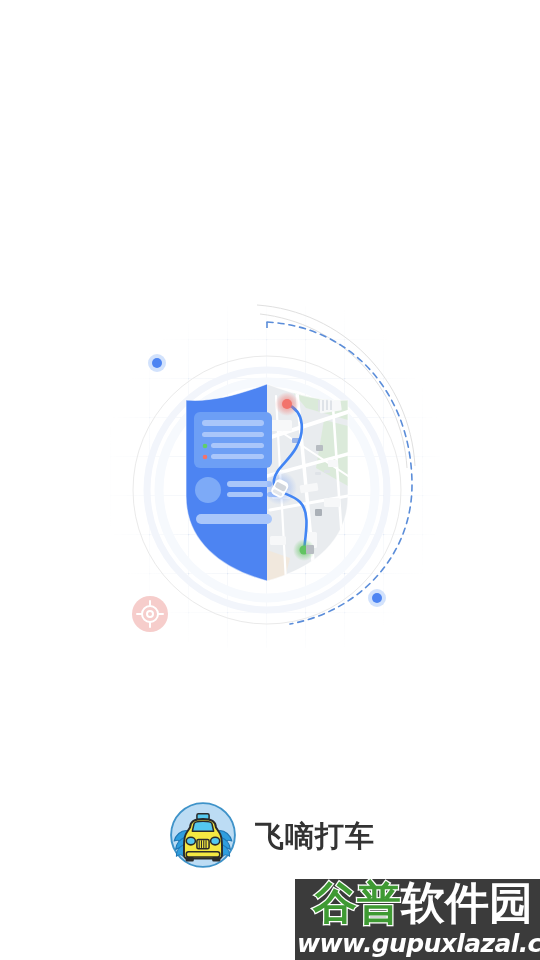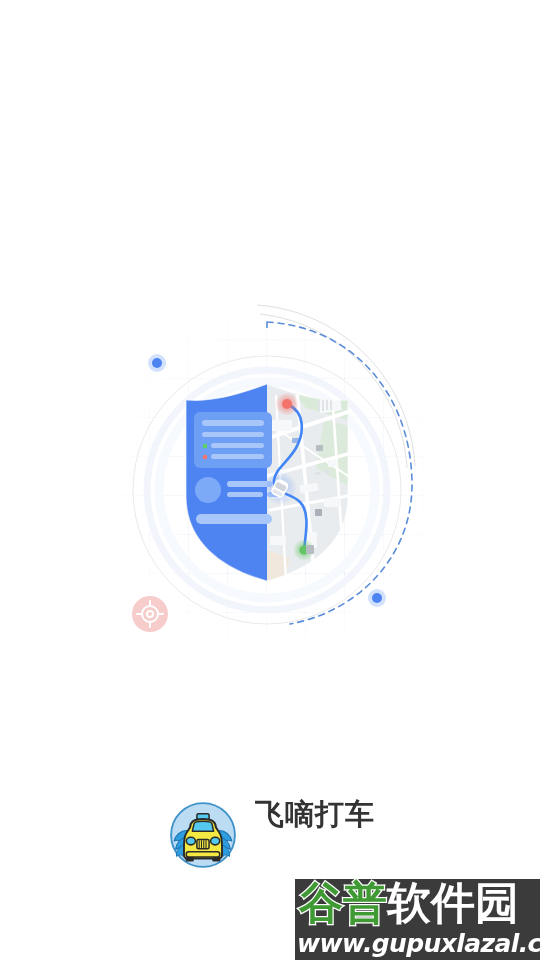--- a/index.html
+++ b/index.html
@@ -46,21 +46,21 @@
     justify-content: center;
     gap: 14px;
   }
   #brand-logo-mark {
     width: 76px;
     height: 76px;
     flex: 0 0 76px;
   }
   #brand-text-block {
     display: flex;
-    flex-direction: row;
+    flex-direction: column;
     justify-content: center;
     height: 76px;
     padding-top: 4px;
   }
   #brand-title {
     font-size: 29px;
     font-weight: bold;
     color: #333333;
     line-height: 1.08;
     letter-spacing: 1px;
@@ -95,20 +95,21 @@
     font-weight: bold;
     line-height: 54px;
     letter-spacing: 0px;
     white-space: nowrap;
     font-family: "DejaVu Sans", "Liberation Sans", sans-serif;
   }
   #watermark-cn .wm-green {
     color: #3f9a33;
     -webkit-text-stroke: 2.5px #ffffff;
     paint-order: stroke fill;
+    margin-left: 14px;
   }
   #watermark-cn .wm-white {
     color: #ffffff;
     -webkit-text-stroke: 2px #3b3b3b;
     paint-order: stroke fill;
   }
   #watermark-url {
     position: absolute;
     left: 2px;
     top: 50px;

